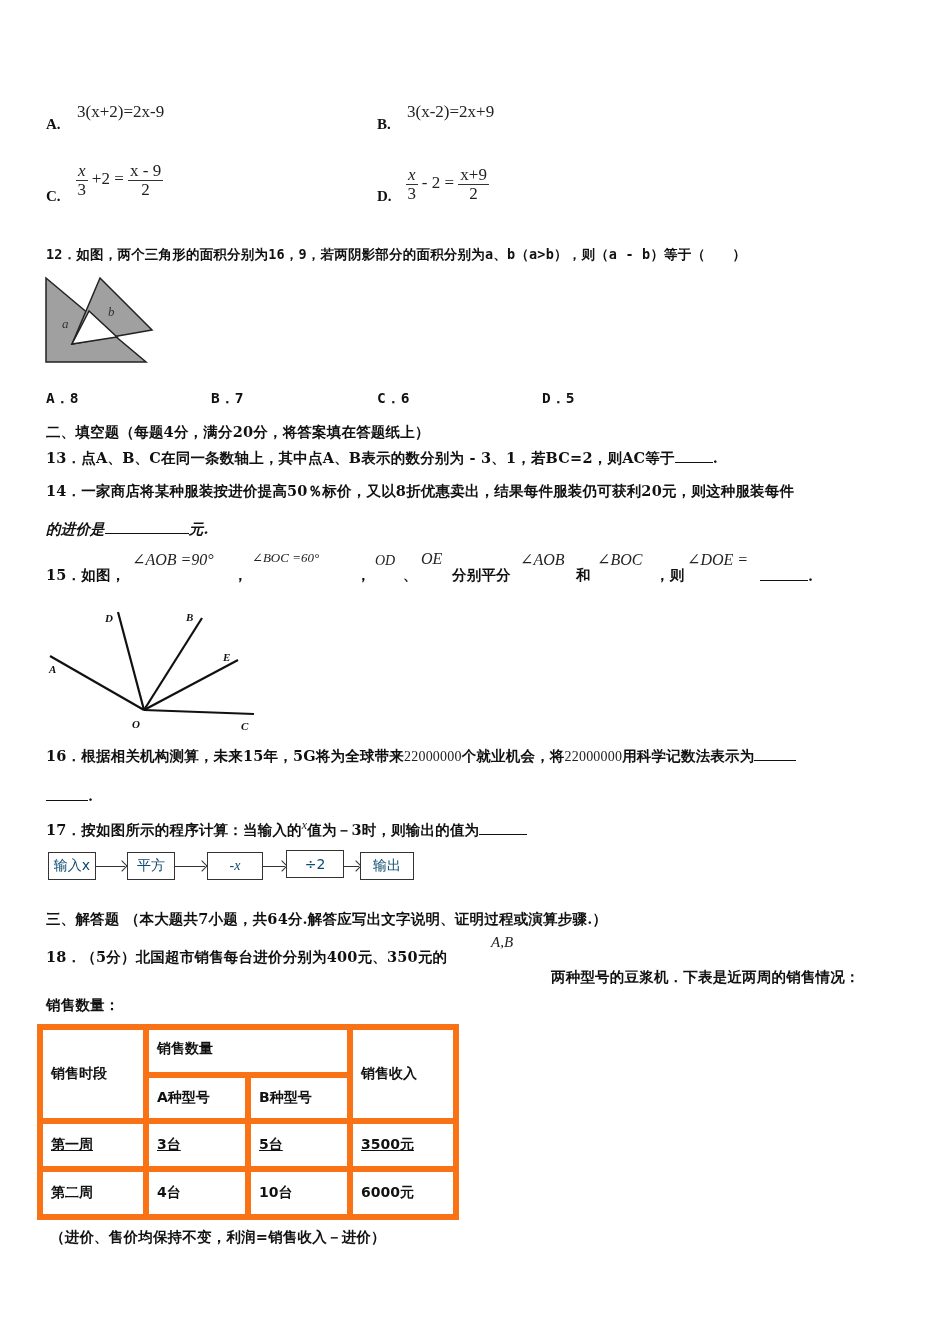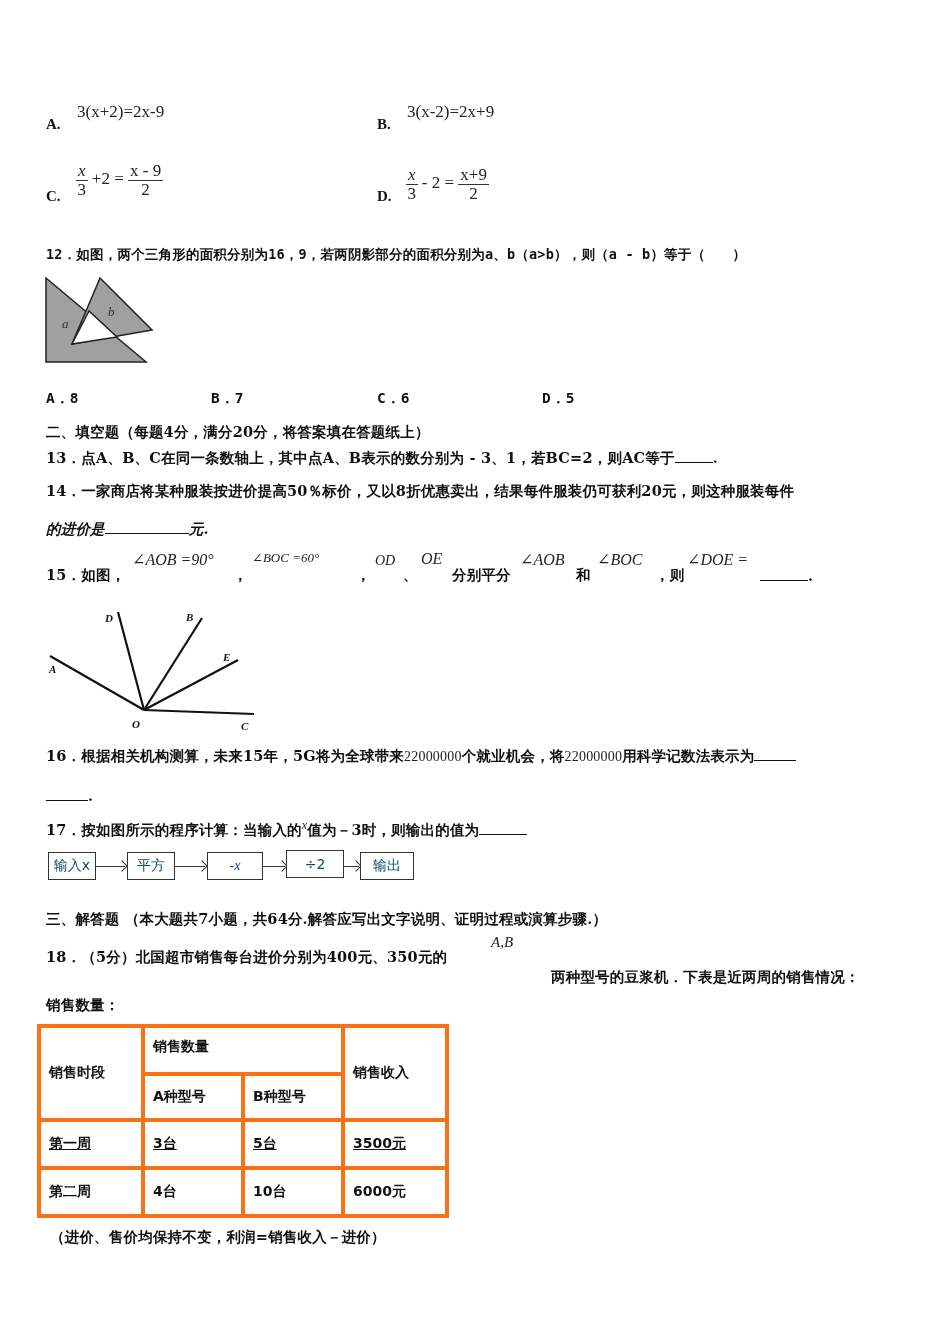--- a/index.html
+++ b/index.html
@@ -10,21 +10,21 @@
   .math { font-family: "Liberation Serif", "DejaVu Serif", serif; font-weight: normal; font-size: 17px; color: #222; }
   .mathi { font-style: italic; }
   .opt { font-family: "Liberation Serif", serif; font-weight: bold; font-size: 15px; }
   .frac { display: inline-flex; flex-direction: column; align-items: center; vertical-align: middle; line-height: 1.05; }
   .frac .num { border-bottom: 1px solid #333; padding: 0 2px; }
   .blank { display: inline-block; border-bottom: 1px solid #111; height: 14px; vertical-align: baseline; }
   .flow-box { position: absolute; border: 1px solid #333; background: #fff; height: 26px; display: flex; align-items: center; justify-content: center; font-family: "DejaVu Sans", sans-serif; font-size: 14px; color: #0c4a6e; }
   .flow-arrow { position: absolute; height: 0; border-top: 1px solid #333; }
   .flow-arrow::after { content: ""; position: absolute; right: -1px; top: -5px; width: 7px; height: 7px; border-right: 1px solid #333; border-top: 1px solid #333; transform: rotate(45deg); }
   table.sales { position: absolute; left: 37px; top: 1024px; border-collapse: collapse; font-family: "DejaVu Sans", sans-serif; font-weight: bold; font-size: 14px; }
-  table.sales td { border: 4px solid #f97316; padding: 0 8px; vertical-align: middle; }
+  table.sales td { border: 6px solid #f97316; padding: 0 8px; vertical-align: middle; }
 </style>
 </head>
 <body>
 
 <div class="abs opt" style="left:46px;top:116px;">A.</div>
 <div class="abs math" style="left:77px;top:102px;">3(x+2)=2x-9</div>
 <div class="abs opt" style="left:377px;top:116px;">B.</div>
 <div class="abs math" style="left:407px;top:102px;">3(x-2)=2x+9</div>
 
 <div class="abs opt" style="left:46px;top:188px;">C.</div>

